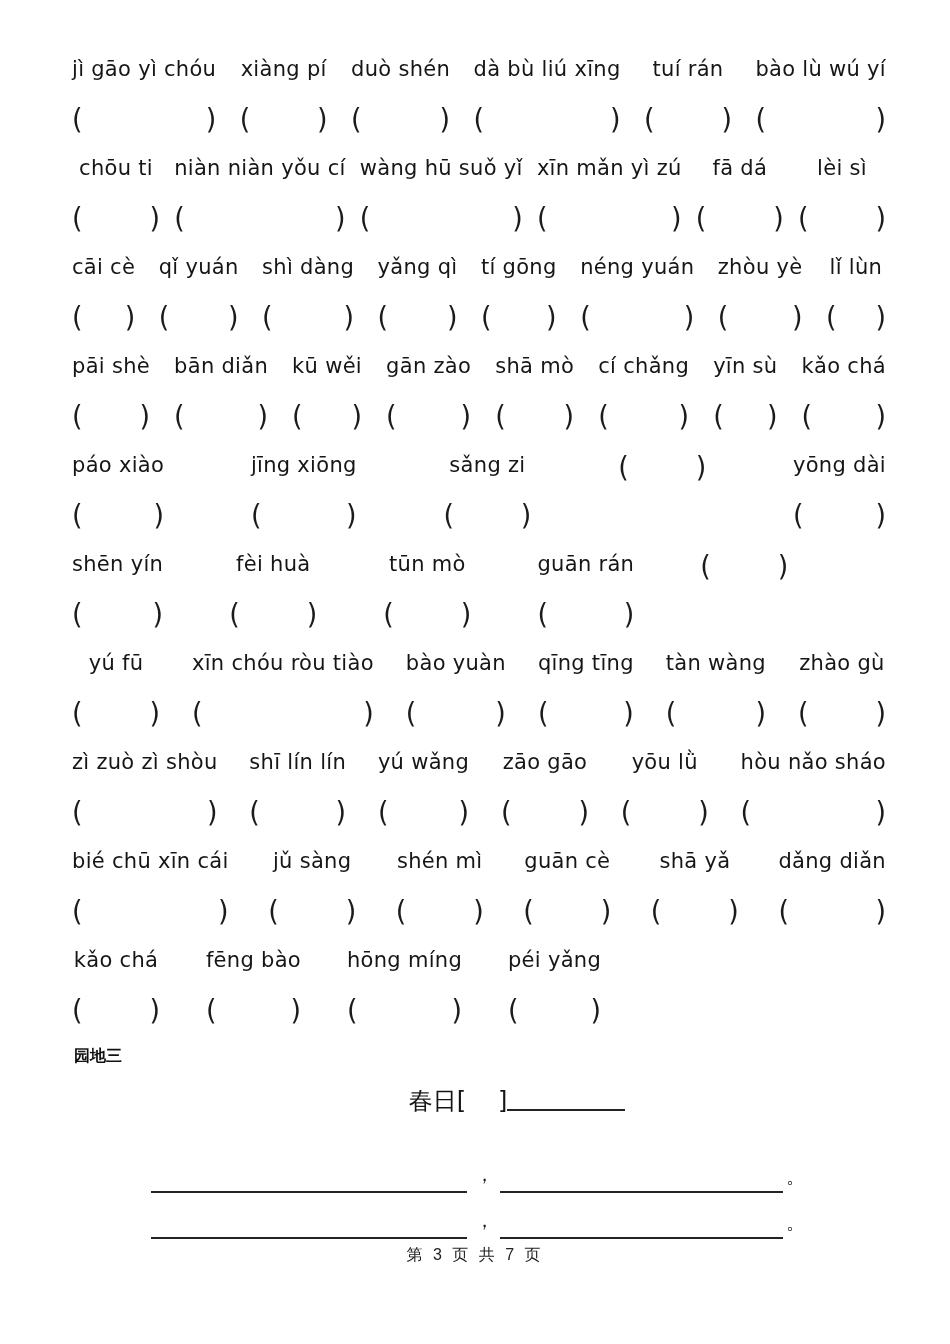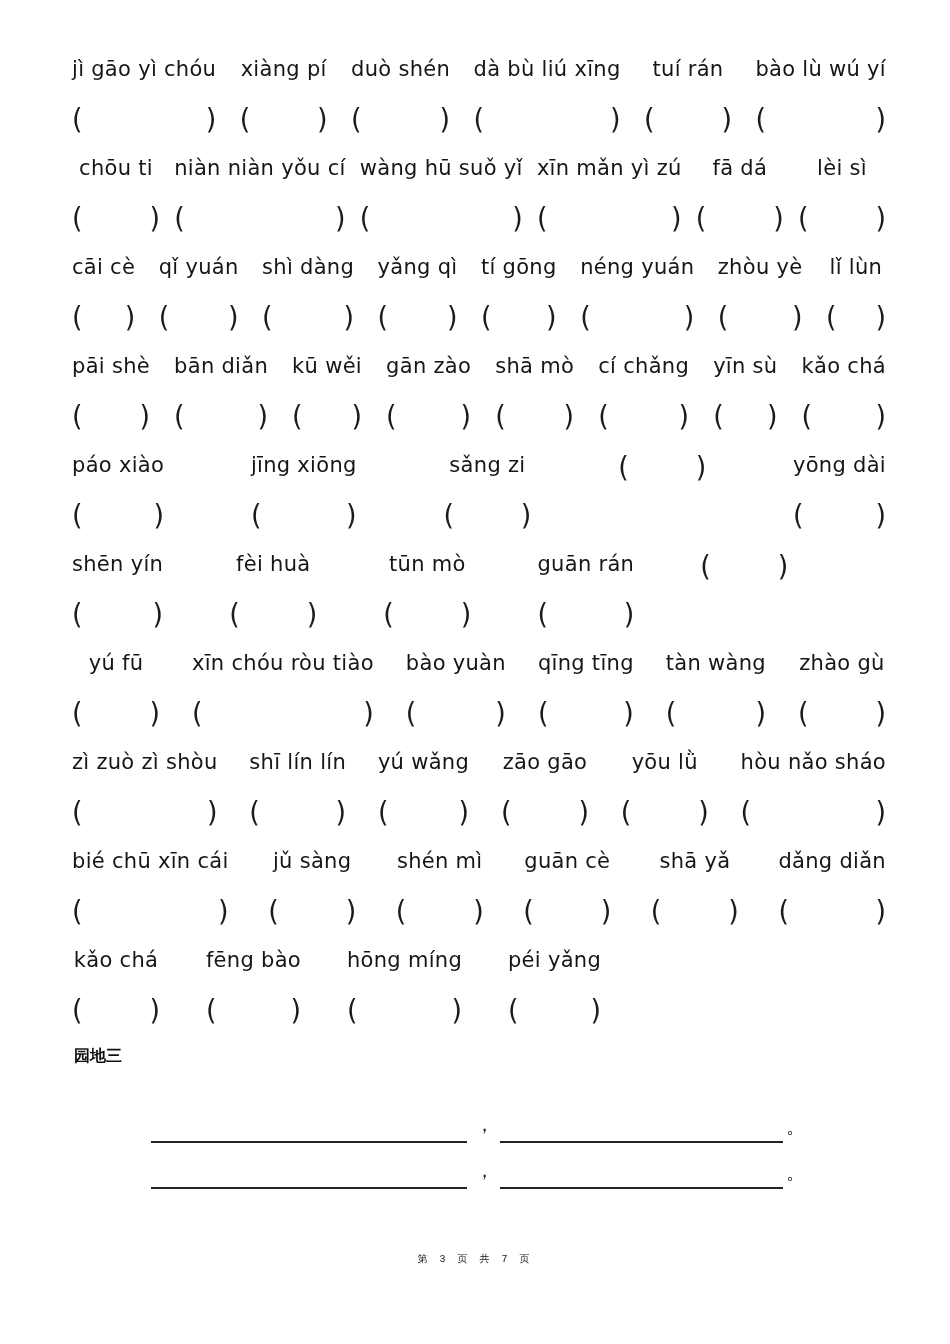--- a/index.html
+++ b/index.html
@@ -83,22 +83,22 @@
     line-height:19px;
     color:#151515;
   }
   .comma{margin:0 6px 9px 8px;}
   .period{margin:0 0 7px 3px;}
 
   .footer{
     position:absolute;
     bottom:78px;left:0;right:0;
     text-align:center;
-    font-family:Liberation Mono, monospace;
-    font-size:10px;
+    font-family:Liberation Sans, sans-serif;
+    font-size:16px;
     letter-spacing:3px;
     color:#222;
   }
 </style>
 </head>
 <body>
 
 <div class="sheet">
 
   <div>
@@ -537,20 +537,23 @@
           <div class="blank">
             <span>(</span>
             <span>)</span>
           </div>
         </div>
       </div>
     </div>
 
   <div class="section-heading">园地三</div>
 
+  <div class="poem-title">
+    <span>春日</span><span>[</span><span class="gap"></span><span>]</span><span class="title-underline"></span>
+  </div>
 
   <div class="answers">
     <div class="answer-line">
       <span class="u u1"></span>
       <span class="punct comma">，</span>
       <span class="u u2"></span>
       <span class="punct period">。</span>
     </div>
     <div class="answer-line">
       <span class="u u1"></span>

